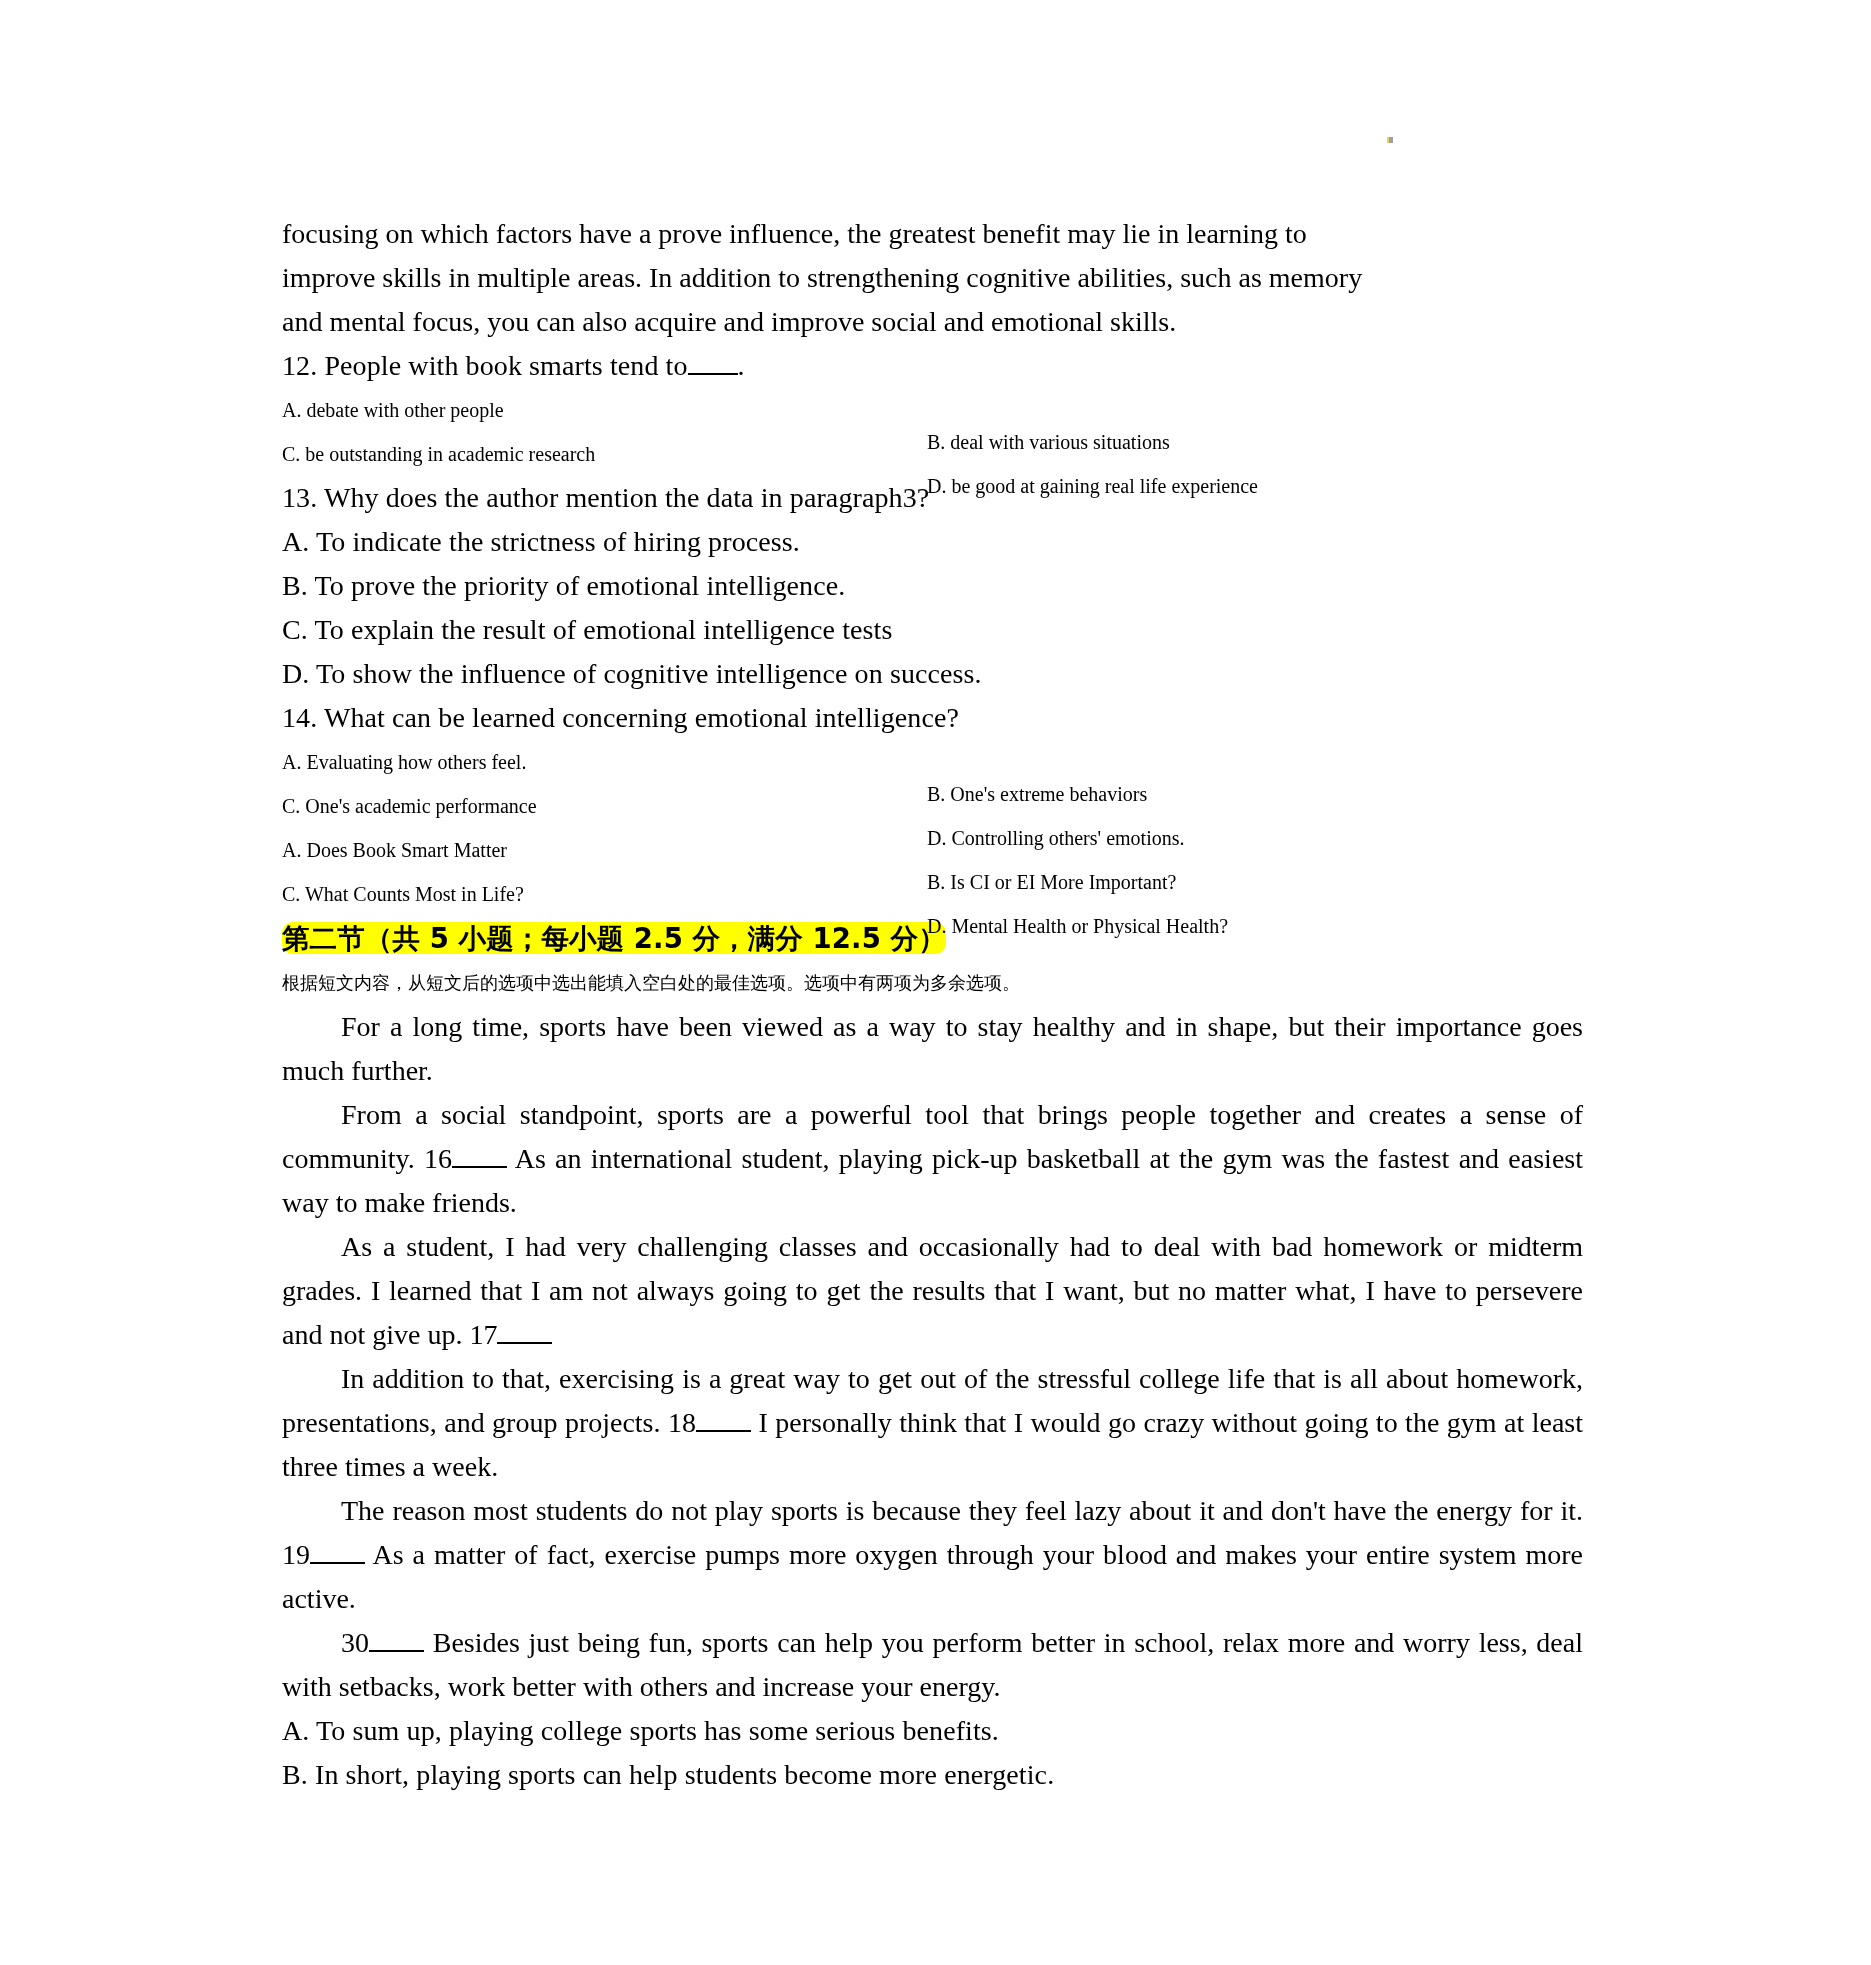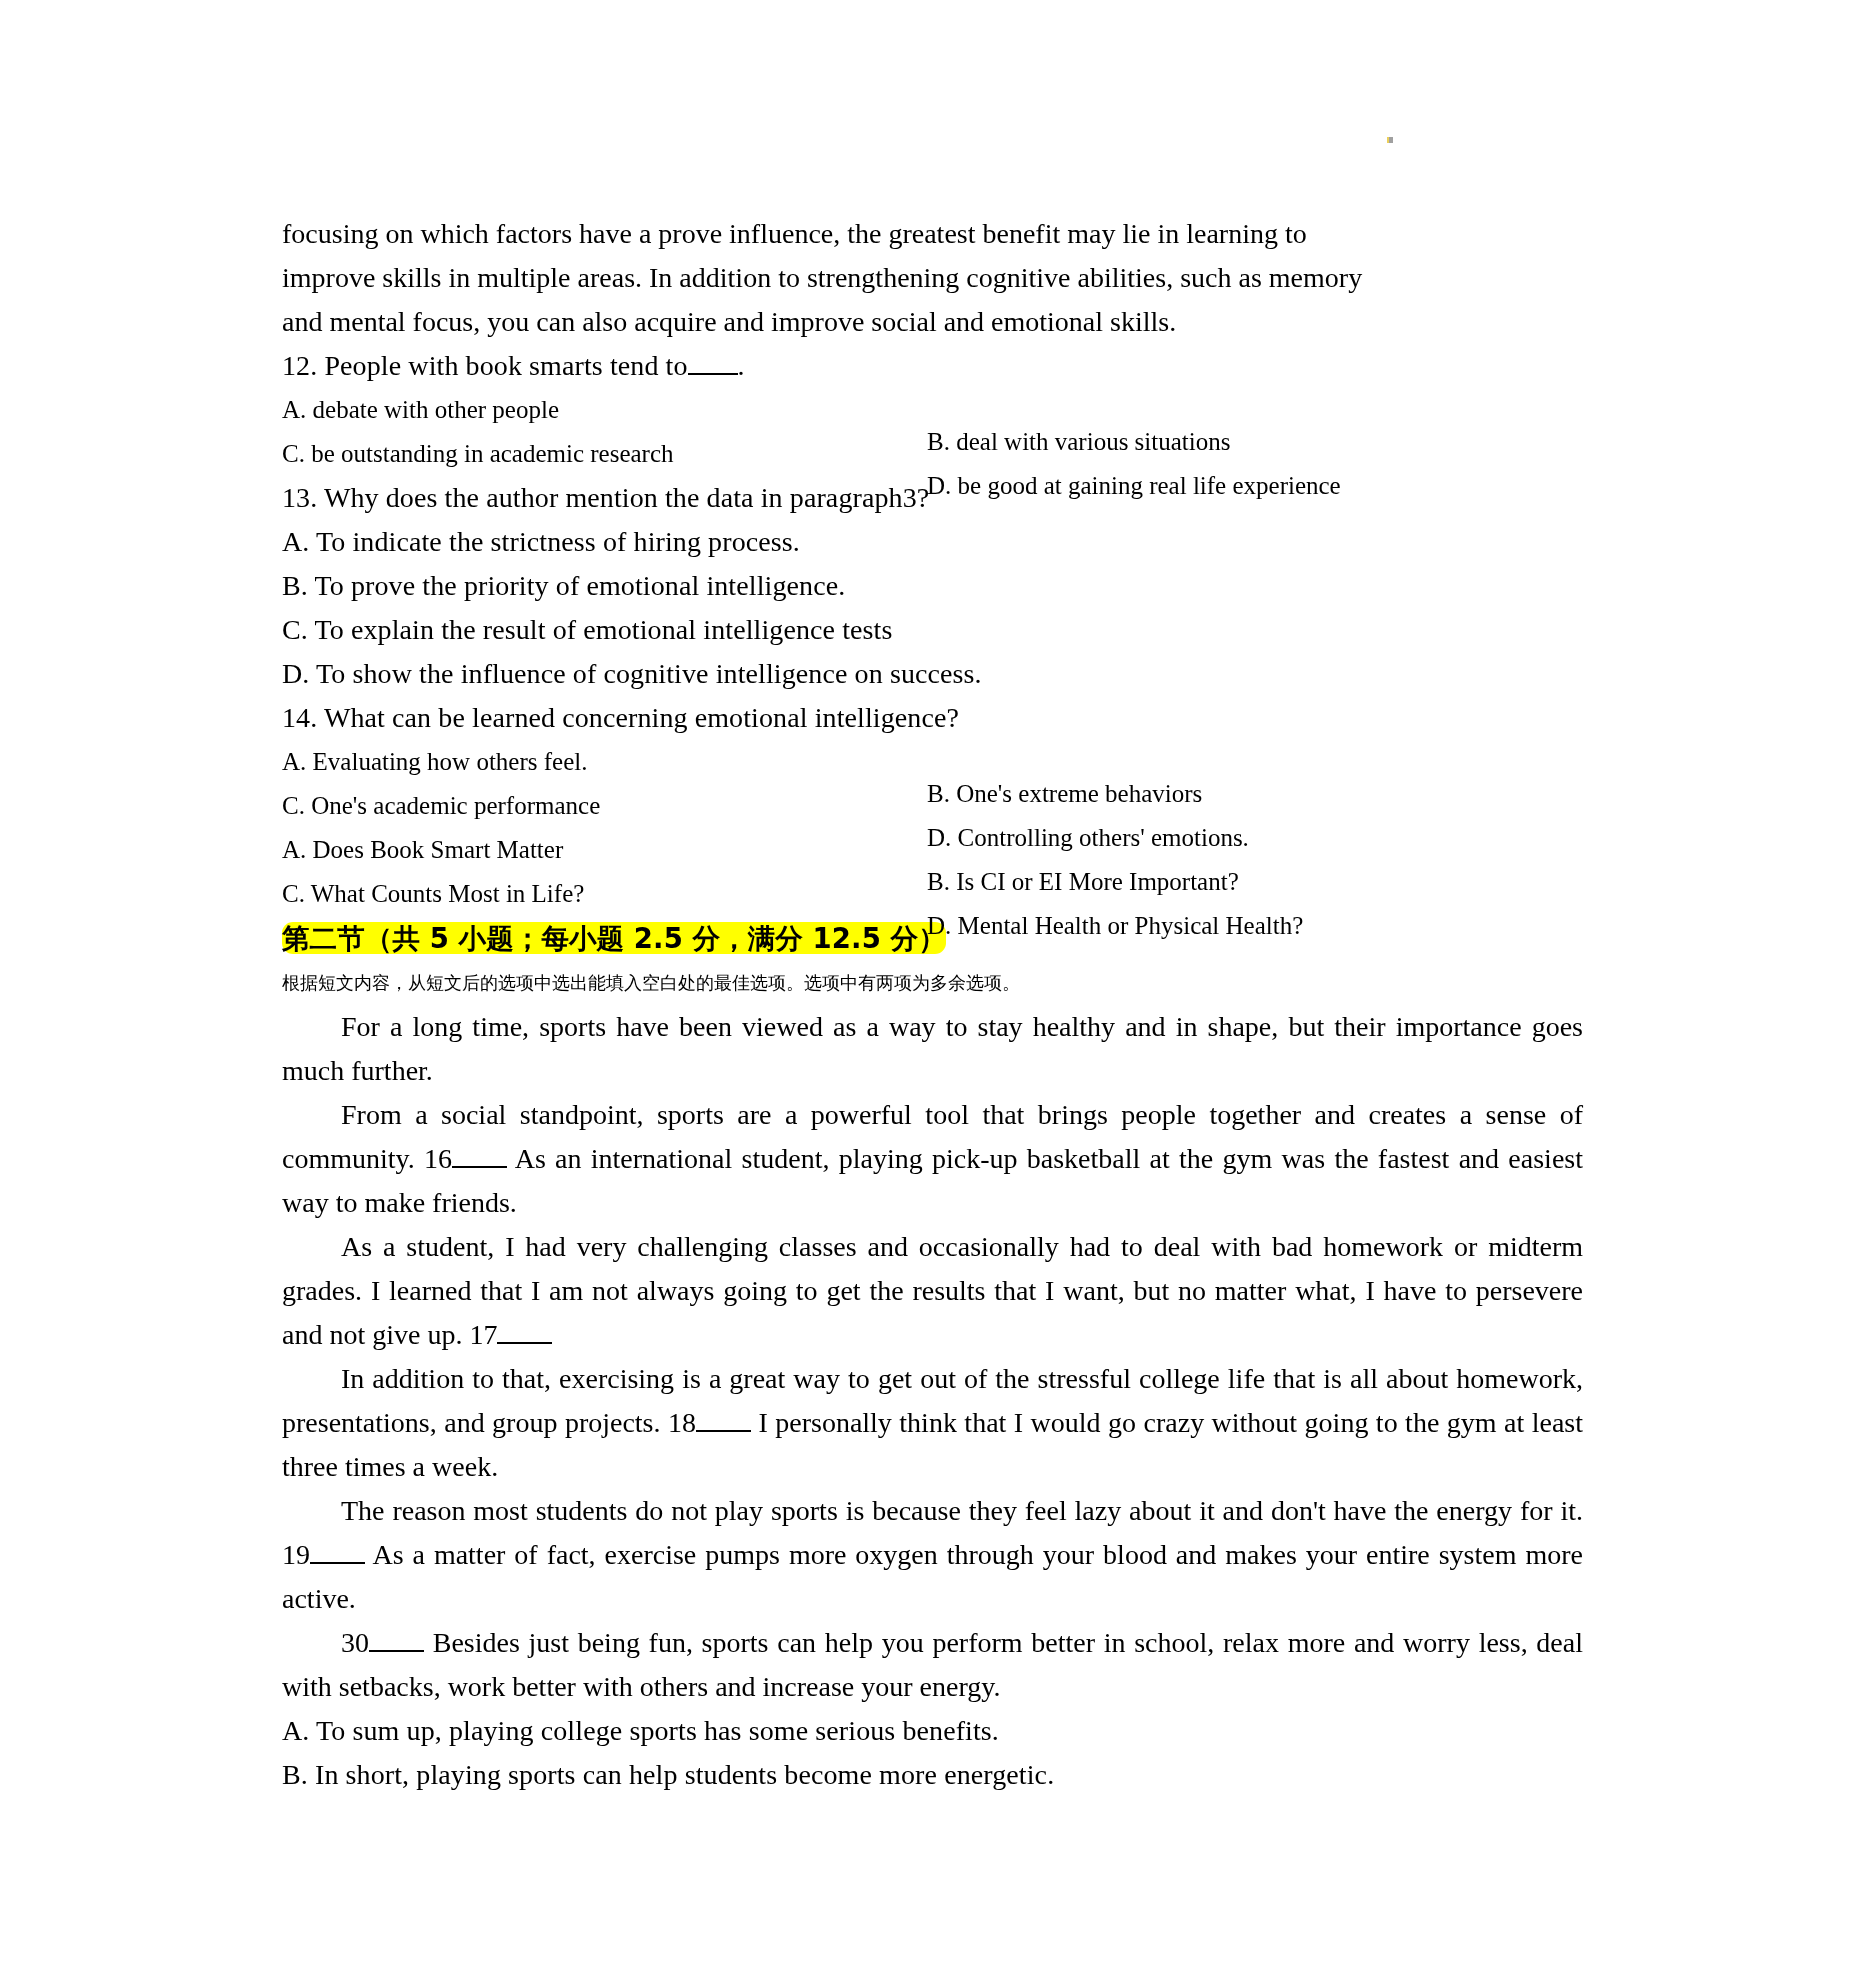--- a/index.html
+++ b/index.html
@@ -41,21 +41,21 @@
     margin: 0;
     text-align: justify;
     text-justify: inter-word;
   }
   .para.noindent { text-indent: 0; }
   .para.indent { text-indent: 59px; }
   
   .optrow {
     display: block;
     position: relative;
-    font-size: 25px;
+    font-size: 20px;
     line-height: 44px;
     height: 44px;
   }
   .optrow .colA {
     position: absolute;
     left: 0;
     top: 0;
     width: 629px;
   }
   .optrow .colB {

